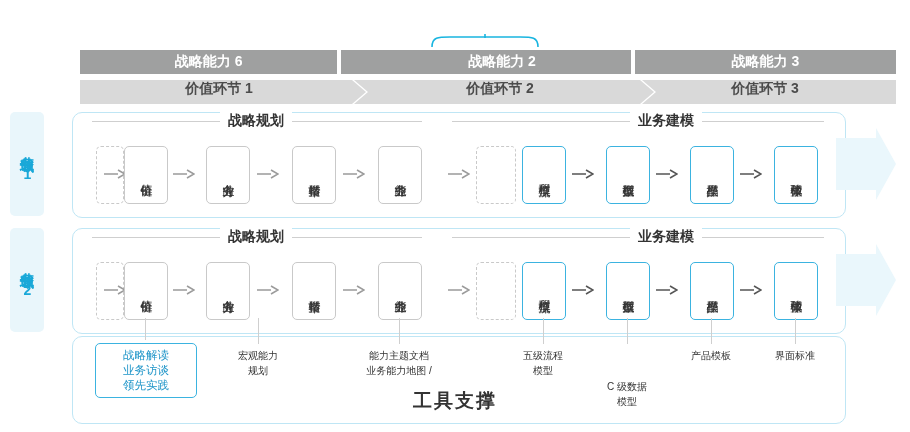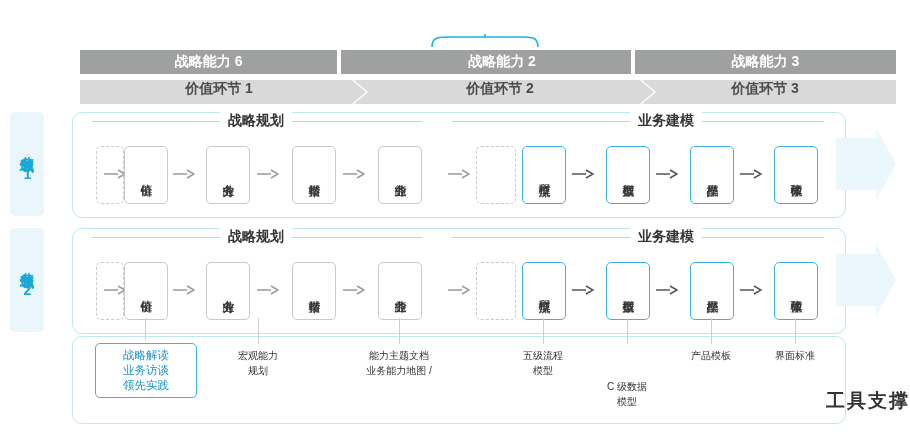--- a/index.html
+++ b/index.html
@@ -105,21 +105,21 @@
     color:#2196c9;font-size:11.5px;line-height:15px;text-align:center;
     padding:4px 6px;background:#fff;
   }
 
   
   .tool-band{
     position:absolute;left:72px;top:336px;width:772px;height:86px;
     border:1px solid #bfe6f5;border-radius:10px;background:#fff;
   }
   .tool-title{
-    position:absolute;left:0;top:388px;width:910px;text-align:right;
+    position:absolute;left:0;top:388px;width:910px;text-align:center;
     font-size:19px;font-weight:bold;color:#333;letter-spacing:2px;
   }
   .conn{position:absolute;background:#cfcfcf;width:1px;}
 </style>
 </head>
 <body>
 
 <div class="canvas">
 
   <svg class="brace" viewBox="0 0 110 14">

